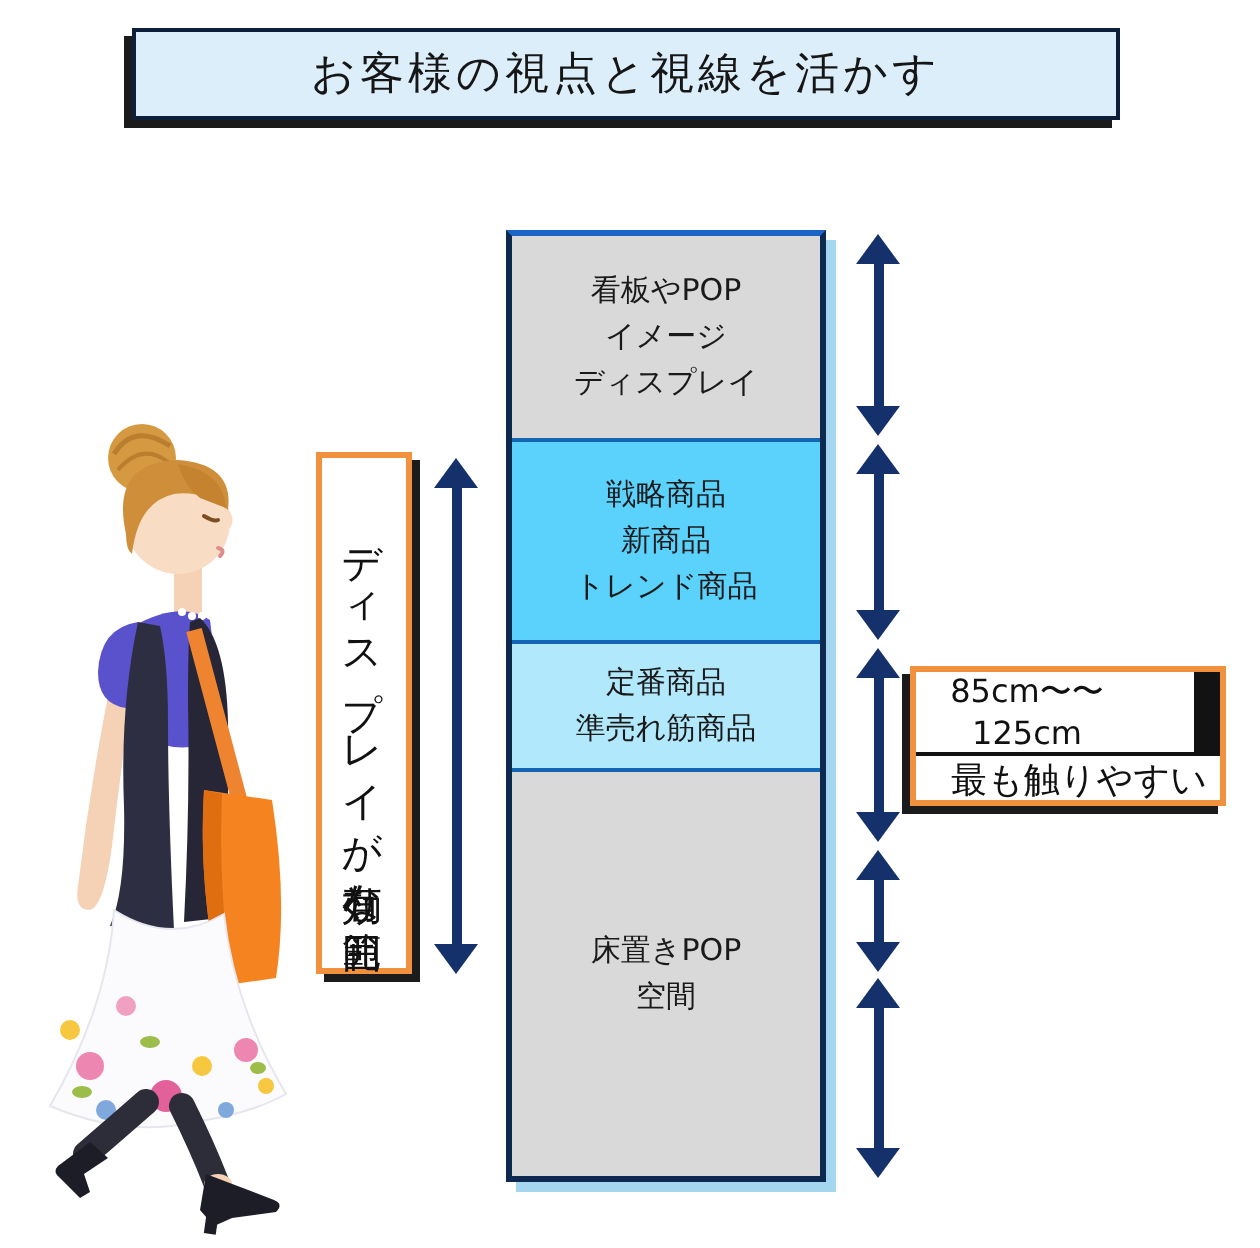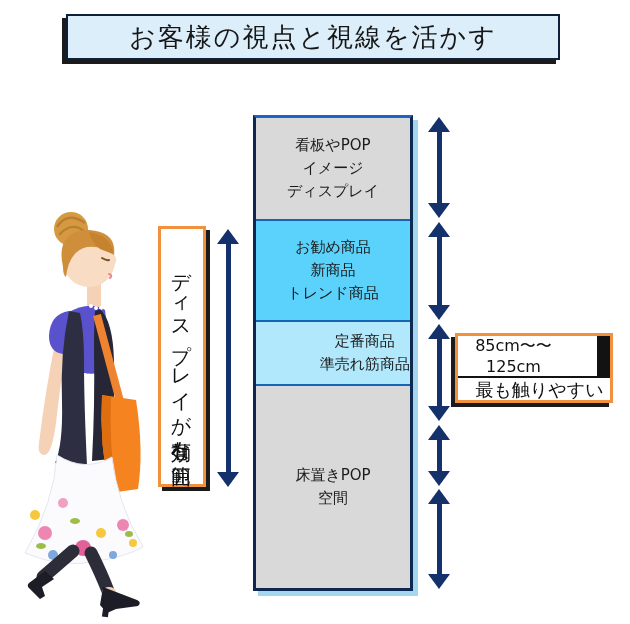--- a/index.html
+++ b/index.html
@@ -7,35 +7,35 @@
     position:relative;width:630px;height:624px;background:#fff;overflow:hidden;
     font-family:"DejaVu Sans",sans-serif;color:#1a1a1a;
   }
   
   .header-box{
     position:absolute;left:66px;top:14px;width:494px;height:46px;
     background:#dceefa;border:2px solid #0e1f3c;
     box-shadow:-4px 4px 0 #1b1b1b;
     display:flex;align-items:center;justify-content:center;box-sizing:border-box;
   }
-  .header-box span{font-size:26px;letter-spacing:2px;color:#161616;}
+  .header-box span{font-size:22px;letter-spacing:2px;color:#161616;}
   
   .shelf{
     position:absolute;left:253px;top:115px;width:160px;height:476px;box-sizing:border-box;
     border:3px solid #0d2950;border-top-color:#1c64c8;
     box-shadow:5px 5px 0 #a5d6ef;
     display:flex;flex-direction:column;background:#f97316;
   }
   .sec{
     display:flex;align-items:center;justify-content:center;text-align:center;
     font-size:15px;line-height:1.55;white-space:pre-line;box-sizing:border-box;
   }
   .sec + .sec{border-top:2px solid #1465b4;}
   .sec1{height:101px;} .sec2{height:101px;} .sec3{height:100px;}
-  .sec4{height:64px;justify-content:flex-end;}  .sec5{height:104px;flex:1;}
+  .sec4{height:64px;}  .sec5{height:104px;flex:1;}
   
   .varrow{position:absolute;width:22px;display:flex;flex-direction:column;align-items:center;}
   .varrow .ah{width:0;height:0;border-left:11px solid transparent;border-right:11px solid transparent;}
   .varrow .ah.up{border-bottom:15px solid #14316b;}
   .varrow .ah.down{border-top:15px solid #14316b;}
   .varrow .shaft{width:5px;flex:1;background:#14316b;}
   
   .vlabel{
     position:absolute;left:158px;top:226px;width:48px;height:261px;box-sizing:border-box;
     background:#fff;border:3px solid #f2913d;box-shadow:4px 4px 0 #1b1b1b;
@@ -135,21 +135,21 @@
     <rect x="98" y="398" width="6" height="16" fill="#1d1d28" transform="rotate(8 101 406)"></rect>
   </svg>
 
   <div class="shelf">
     <div class="sec sec1" style="background-color: rgb(217, 217, 217);">
       <span>看板やPOP
 イメージ
 ディスプレイ</span>
     </div>
     <div class="sec sec2" style="background-color: rgb(91, 210, 252);">
-      <span>お勧め商品
+      <span>戦略商品
 新商品
 トレンド商品</span>
     </div>
     <div class="sec sec4" style="background-color: rgb(178, 232, 251);">
       <span>定番商品
 準売れ筋商品</span>
     </div>
     <div class="sec sec5" style="background-color: rgb(217, 217, 217);">
       <span>床置きPOP
 空間</span>

